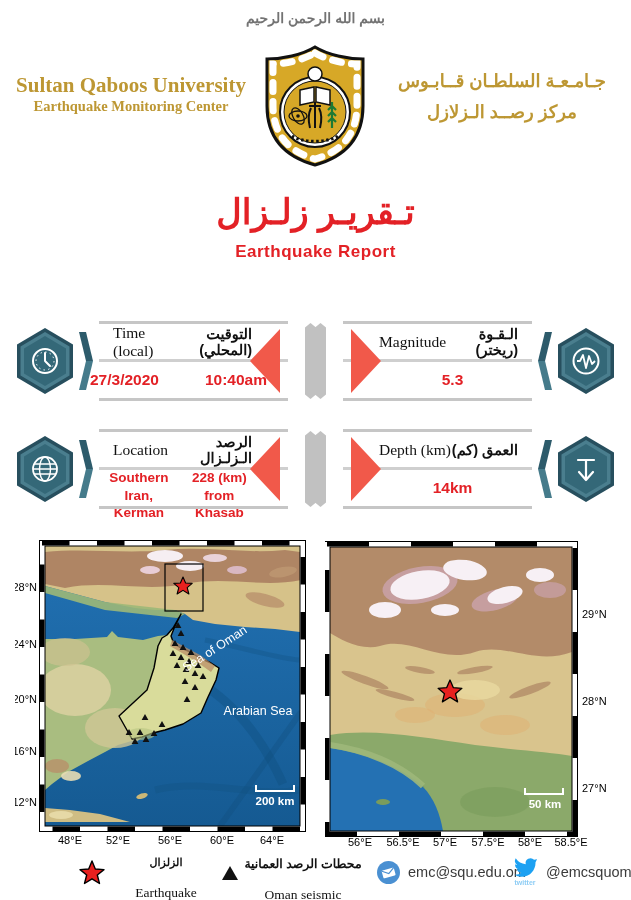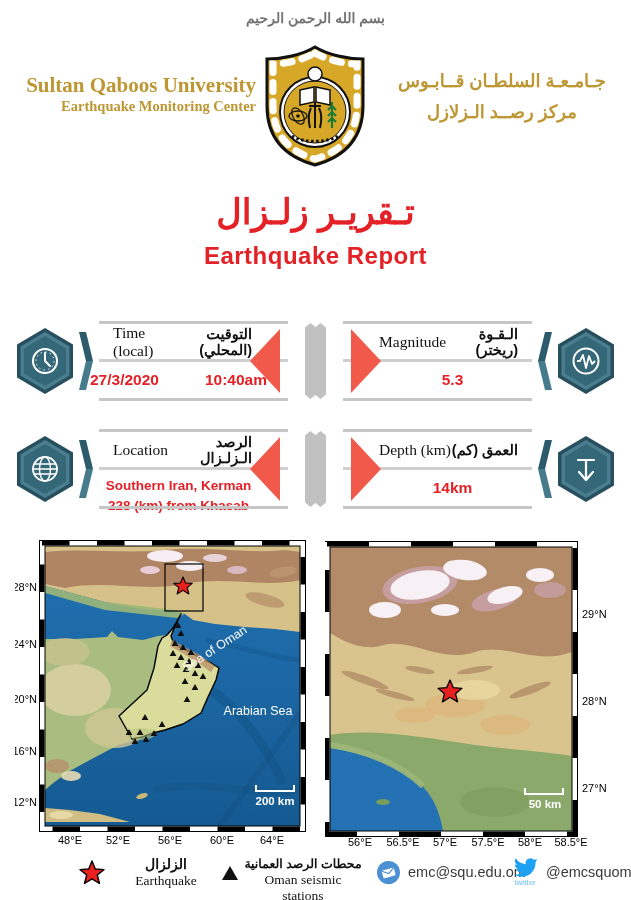--- a/index.html
+++ b/index.html
@@ -2,31 +2,31 @@
 <html><head>
 <meta charset="utf-8">
 <style>
   html,body{margin:0;padding:0;background:#fff;}
   .page{position:relative;width:631px;height:900px;background:#fff;overflow:hidden;
         font-family:"Liberation Sans",sans-serif;}
   .abs{position:absolute;}
   
   .bismillah{top:10px;left:0;width:100%;text-align:center;color:#737373;
              font-weight:bold;font-size:14px;}
-  .hdr-left{left:6px;top:72px;width:250px;text-align:right;color:#bd9733;}
+  .hdr-left{left:6px;top:72px;width:250px;text-align:center;color:#bd9733;}
   .uni-en{font-family:"Liberation Serif",serif;font-weight:bold;font-size:21px;line-height:1.25;}
   .ctr-en{font-family:"Liberation Serif",serif;font-weight:bold;font-size:14.5px;}
   .hdr-right{right:4px;top:66px;width:250px;text-align:center;color:#bd9733;direction:rtl;}
   .uni-ar{font-weight:bold;font-size:18px;line-height:1.7;}
   .logo{left:258px;top:44px;}
   
   .title-ar{top:192px;left:0;width:100%;text-align:center;color:#e32126;
             font-weight:bold;font-size:35px;direction:rtl;}
   .title-en{top:242px;left:0;width:100%;text-align:center;color:#e32126;
-            font-weight:bold;font-size:24px;letter-spacing:.5px;}
+            font-weight:bold;font-size:17px;letter-spacing:.5px;}
   
   .banner{position:absolute;height:90px;}
   .b-row1{top:316px;} .b-row2{top:424px;}
   .b-left{left:15px;width:293px;} .b-right{left:323px;width:293px;}
   .hexwrap{position:absolute;top:11px;} 
   .b-left .hexwrap{left:0;} .b-right .hexwrap{right:0;}
   .chev{position:absolute;top:13px;}
   .b-left .chev{left:62px;} .b-right .chev{right:62px;transform:scaleX(-1);}
   .ribbon{position:absolute;top:5px;height:80px;}
   .b-left .ribbon{left:84px;right:20px;}
@@ -37,34 +37,34 @@
   .lblrow{position:absolute;top:3px;left:0;right:0;height:35px;display:flex;
           align-items:center;justify-content:space-between;}
   .b-left .lblrow{padding:0 36px 0 14px;}
   .b-right .lblrow{padding:0 14px 0 36px;}
   .lbl-en{font-family:"Liberation Serif",serif;font-size:15.5px;color:#111;}
   .lbl-ar{font-weight:bold;font-size:14.5px;color:#111;direction:rtl;}
   .valrow{position:absolute;top:40px;left:0;right:0;height:37px;display:flex;
           align-items:center;justify-content:center;gap:46px;color:#e32126;
           font-weight:bold;font-size:15.5px;}
   .b-left .valrow{padding-right:30px;} .b-right .valrow{padding-left:30px;}
-  .val-2line{display:flex;flex-direction:column;gap:2px;text-align:center;
+  .val-2line{display:flex;flex-direction:row;gap:2px;text-align:center;
              font-size:13.5px;line-height:1.3;margin-top:16px;}
   .redtri{position:absolute;top:8px;bottom:8px;width:30px;background:#f1594a;}
   .b-left .redtri{right:8px;clip-path:polygon(100% 0,0 50%,100% 100%);}
   .b-right .redtri{left:8px;clip-path:polygon(0 0,100% 50%,0 100%);}
   .capsule{position:absolute;top:7px;bottom:7px;width:11px;background:#c1c1c1;
            clip-path:polygon(50% 0,100% 6%,100% 94%,50% 100%,0 94%,0 6%);}
   .b-left .capsule{right:-8px;} .b-right .capsule{left:-8px;}
   
   .map-left{left:15px;top:540px;} .map-right{left:325px;top:540px;}
   
   .legend-item{position:absolute;text-align:center;}
-  .leg-ar{font-weight:bold;font-size:14px;color:#111;direction:rtl;}
-  .leg-en{font-family:"Liberation Serif",serif;font-size:13.5px;color:#111;margin-top:1px;}
+  .leg-ar{font-weight:bold;font-size:11px;color:#111;direction:rtl;}
+  .leg-en{font-family:"Liberation Serif",serif;font-size:13.5px;color:#111;margin-top:16px;}
   .contact{font-size:14.5px;color:#3a3a3a;}
   svg text{font-family:"Liberation Sans",sans-serif;}
 </style>
 </head>
 <body>
 
 <div class="page">
 
   <div class="abs bismillah">بسم الله الرحمن الرحيم</div>
 

